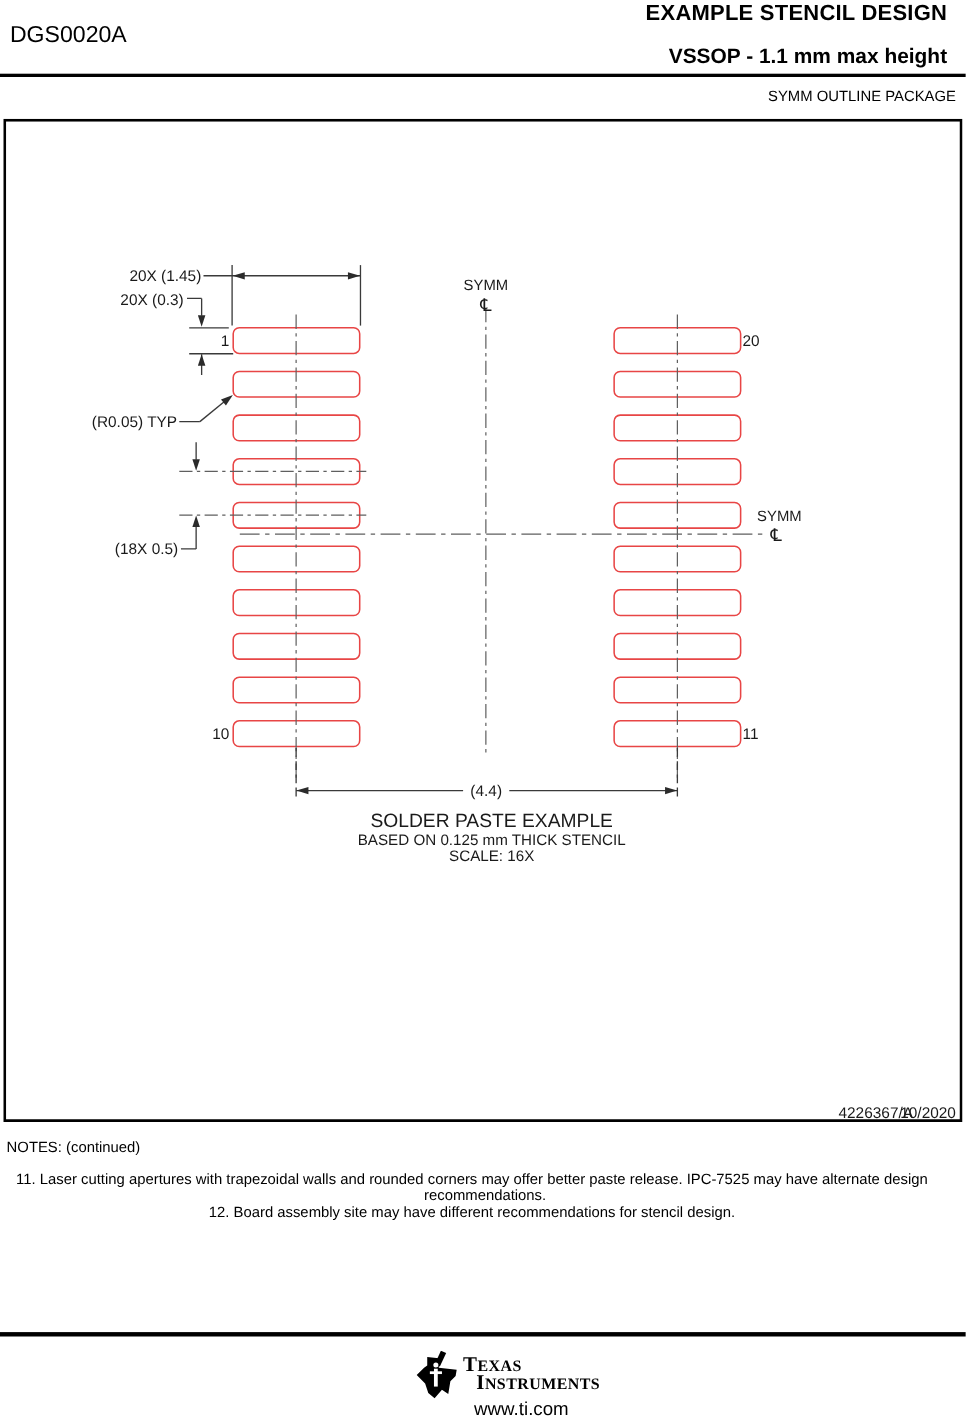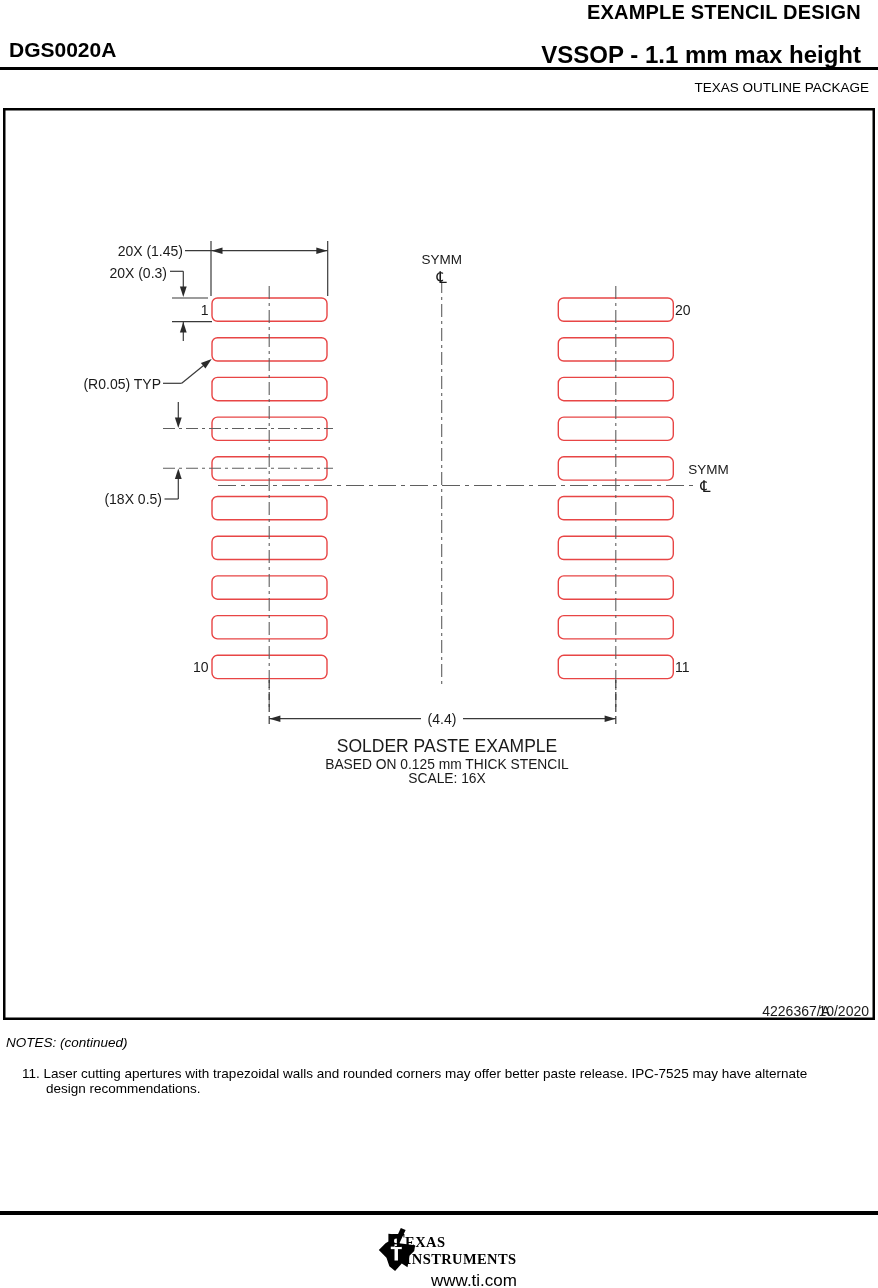--- a/index.html
+++ b/index.html
@@ -1,56 +1,56 @@
 <!DOCTYPE html>
 <html><head>
 <meta charset="utf-8">
 <style>
   html,body{margin:0;padding:0;background:#ffffff;}
   body{width:878px;height:1288px;position:relative;overflow:hidden;
        font-family:"Liberation Sans",sans-serif;color:#000;}
   .abs{position:absolute;}
   
   .hdr-title{top:1px;right:17px;font-size:20px;font-weight:bold;letter-spacing:.2px;margin-left:36px;}
-  .hdr-part{top:38px;left:9px;font-size:21px;font-weight:bold;}
-  .hdr-sub{top:41px;right:17px;font-size:24px;font-weight:bold;}
+  .hdr-part{top:20px;left:9px;font-size:21px;font-weight:normal;}
+  .hdr-sub{top:41px;right:17px;font-size:19px;font-weight:bold;}
   .hdr-rule{top:67px;left:0;width:878px;height:3px;background:#000;}
   .hdr-pkg{top:80px;right:9px;font-size:13.5px;}
   
   .drawing{top:108px;left:3px;}
   svg text{font-family:"Liberation Sans",sans-serif;fill:#1a1a1a;}
   svg .dim{font-size:14px;}
   svg .pin{font-size:14px;}
   svg .symm{font-size:13.5px;}
   svg .cl{font-size:16px;font-family:"DejaVu Sans",sans-serif;}
   svg .cap1{font-size:17.5px;}
   svg .cap2{font-size:13.8px;}
   svg .docnum{font-size:14px;}
   
   .notes{top:1035px;left:6px;width:846px;font-size:13.5px;line-height:15px;}
-  .notes-heading{margin:0 0 14px 0;font-style:italic;}
-  .note{padding-left:24px;text-indent:-24px;margin:16px;}
+  .notes-heading{margin:0 0 14px 0;}
+  .note{padding-left:24px;text-indent:-24px;margin:0;text-align:center;}
   
   .ftr-rule{top:1211px;left:0;width:878px;height:4px;background:#000;}
   .ti-logo{top:1228px;left:377px;width:40px;height:44px;}
-  .brand{top:1233px;left:392px;}
+  .brand{top:1233px;left:421px;}
   .brand-word{display:block;font-family:"Liberation Serif",serif;font-weight:bold;
               font-size:14.5px;line-height:16px;letter-spacing:.4px;color:#000;}
   .brand-word::first-letter{font-size:19px;}
   .brand-word2{margin-left:12px;}
   .ftr-url{top:1271px;left:431px;font-size:17px;}
 </style>
 </head>
 <body>
 
 <div class="abs hdr-title">EXAMPLE STENCIL DESIGN</div>
 <div class="abs hdr-part">DGS0020A</div>
 <div class="abs hdr-sub">VSSOP - 1.1 mm max height</div>
 <div class="abs hdr-rule"></div>
-<div class="abs hdr-pkg">TEXAS OUTLINE PACKAGE</div>
+<div class="abs hdr-pkg">SYMM OUTLINE PACKAGE</div>
 
 <svg class="abs drawing" width="872" height="912" viewBox="0 0 872 912">
 
   <rect x="1.25" y="1.25" width="869.5" height="909.5" fill="none" stroke="#000" stroke-width="2.5"></rect>
 
   <g id="pads" fill="#ffffff" stroke-width="1.4" stroke="#e84545">
       <rect x="209" y="190.0" width="115" height="23.3" rx="5.5"></rect>
       <rect x="555.3" y="190.0" width="115" height="23.3" rx="5.5"></rect>
       <rect x="209" y="229.7" width="115" height="23.3" rx="5.5"></rect>
       <rect x="555.3" y="229.7" width="115" height="23.3" rx="5.5"></rect>
@@ -138,20 +138,21 @@
   <text class="cap2" x="444" y="660.5" text-anchor="middle">BASED ON 0.125 mm THICK STENCIL</text>
   <text class="cap2" x="444" y="674.5" text-anchor="middle">SCALE: 16X</text>
 
   <text class="docnum" x="827" y="908" text-anchor="end">4226367/A</text>
   <text class="docnum" x="866" y="908" text-anchor="end">10/2020</text>
 </svg>
 
 <div class="abs notes">
   <p class="notes-heading">NOTES: (continued)</p>
   <p class="note"><span>11.</span> <span>Laser cutting apertures with trapezoidal walls and rounded corners may offer better paste release. IPC-7525 may have alternate design recommendations.</span></p>
+  <p class="note"><span>12.</span> <span>Board assembly site may have different recommendations for stencil design.</span></p>
 </div>
 
 <div class="abs ftr-rule"></div>
 <svg class="abs ti-logo" viewBox="0 0 40 46">
   <polygon fill="#000" points="24,0 29,2 23,15 18,13"></polygon>
   <polygon fill="#000" points="11,6 22,7 22,16 39,18 38,24 33,29 31,41 25,37 18,45 12,40 9,31 1,23 8,16 11,14"></polygon>
   <rect x="17.4" y="17" width="3.6" height="17" fill="#fff"></rect>
   <circle cx="19.2" cy="13.5" r="2.4" fill="#fff"></circle>
   <rect x="13.5" y="19.5" width="11.5" height="2.6" fill="#fff"></rect>
 </svg>

